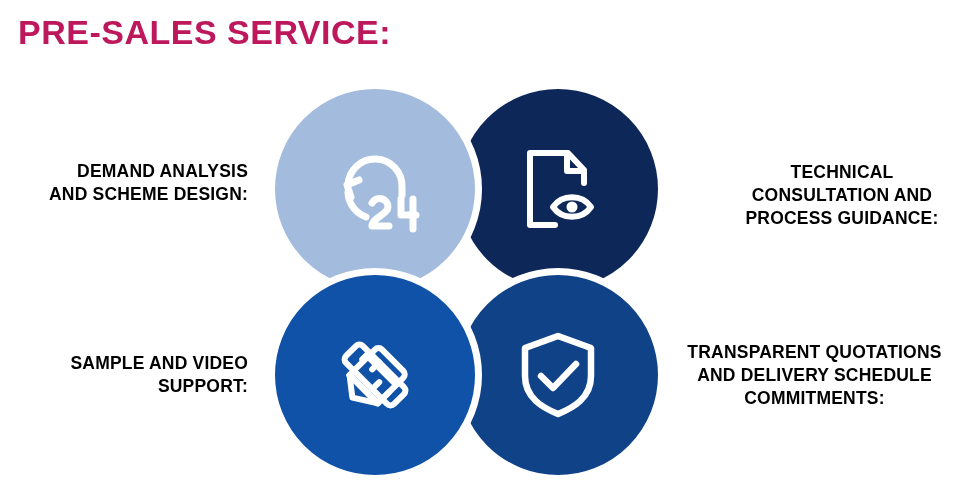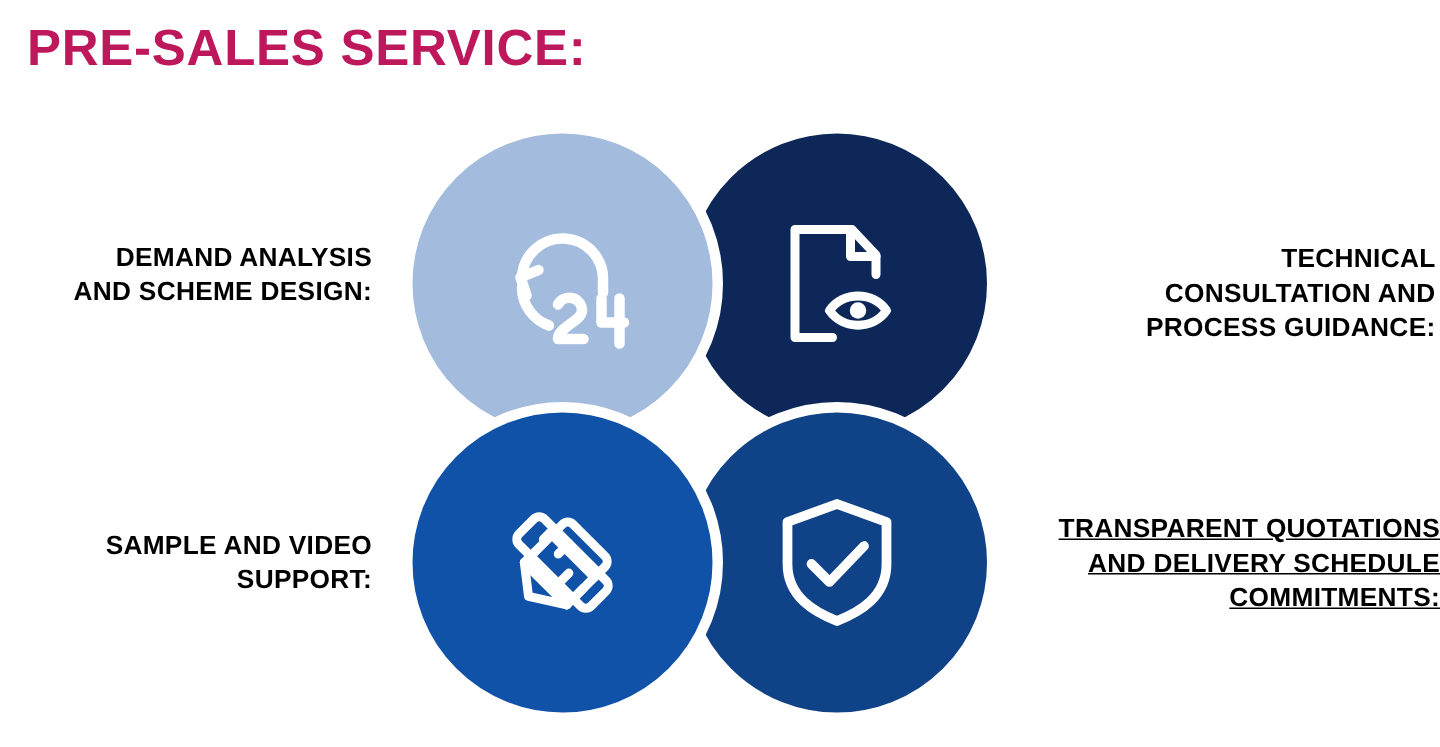--- a/index.html
+++ b/index.html
@@ -91,26 +91,26 @@
   .label {
     position: absolute;
     font-size: 17.5px;
     font-weight: bold;
     line-height: 1.32;
     letter-spacing: 0.2px;
     color: #000000;
     white-space: pre-line;
   }
   .label.left   { text-align: right; }
-  .label.right  { text-align: right; }
+  .label.right  { text-align: center; }
 
   #label-demand      { right: 712px; top: 160px; width: 250px; }
   #label-sample      { right: 712px; top: 352px; width: 250px; }
   #label-technical   { left: 727px;  top: 161px; width: 230px; }
-  #label-transparent { left: 669px;  top: 341px; width: 291px; text-decoration: underline; }
+  #label-transparent { left: 669px;  top: 341px; width: 291px; }
 </style>
 </head>
 <body style="background-color: rgb(255, 255, 255);">
 
 <div id="page-title">PRE-SALES SERVICE:</div>
 
 <div id="circle-cluster">
 
   <div class="circle ringed" id="circle-demand" style="background-color: rgb(163, 187, 220);">
     <span>

